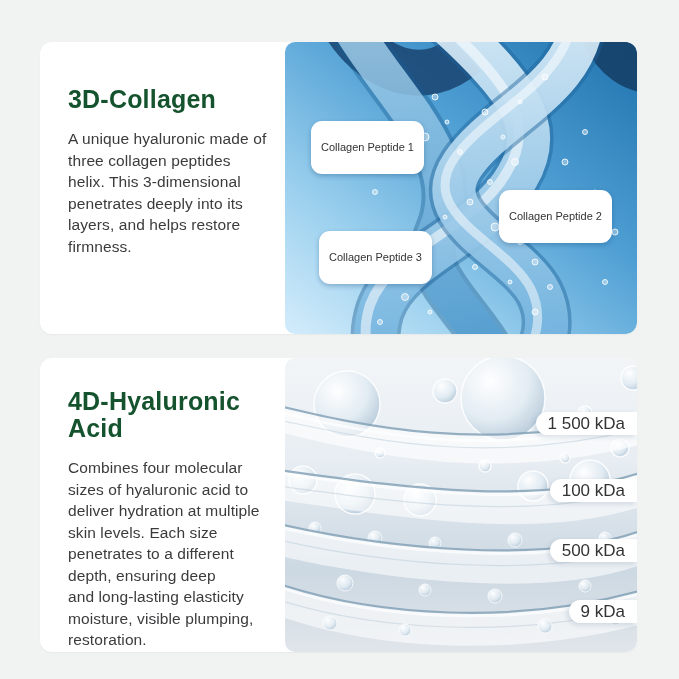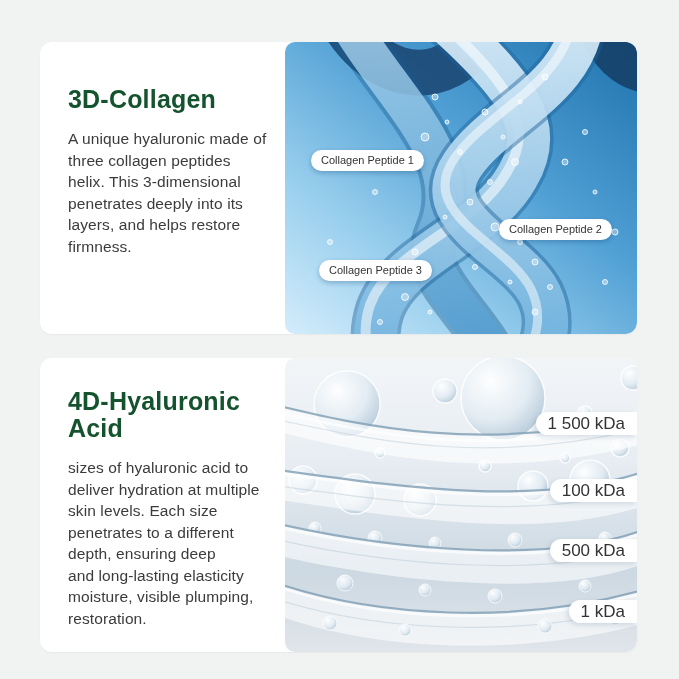--- a/index.html
+++ b/index.html
@@ -17,22 +17,22 @@
 
   .card-title{margin:0 0 15px 0;font-size:25px;line-height:27px;font-weight:bold;
     color:#14532d;letter-spacing:0.2px;}
   .card-body{font-size:15.5px;line-height:21.5px;color:#3b3b3d;letter-spacing:0.1px;}
 
   .art{position:absolute;top:0;right:0;bottom:0;width:352px;border-radius:10px;
     overflow:hidden;}
   .art svg{display:block;}
 
   .tag{position:absolute;background:#ffffff;color:#333333;font-size:11px;
-    line-height:13px;padding:4px 10px;border-radius:11px;white-space:nowrap;
-    box-shadow:0 2px 5px rgba(10,60,110,0.30);margin-top:29px;}
+    line-height:13px;padding:20px 10px;border-radius:11px;white-space:nowrap;
+    box-shadow:0 2px 5px rgba(10,60,110,0.30);}
   .tag-1{left:26px;top:79px;}
   .tag-2{left:214px;top:148px;}
   .tag-3{left:34px;top:189px;}
 
   .kda{position:absolute;right:0;background:#ffffff;color:#333333;font-size:17px;
     line-height:14px;padding:4.5px 12px 4.5px 12px;border-radius:12px 0 0 12px;
     white-space:nowrap;box-shadow:-2px 2px 5px rgba(80,110,140,0.20);}
   .kda-1{top:54px;}
   .kda-2{top:121px;}
   .kda-3{top:181px;}
@@ -129,20 +129,21 @@
       <span class="tag tag-1">Collagen Peptide 1</span>
       <span class="tag tag-2">Collagen Peptide 2</span>
       <span class="tag tag-3">Collagen Peptide 3</span>
     </div>
   </section>
 
   <section class="card card-b">
     <div class="text-col">
       <h2 class="card-title">4D-Hyaluronic Acid</h2>
       <div class="card-body">
+          <div>Combines four molecular</div>
           <div>sizes of hyaluronic acid to</div>
           <div>deliver hydration at multiple</div>
           <div>skin levels. Each size</div>
           <div>penetrates to a different</div>
           <div>depth, ensuring deep</div>
           <div>and long-lasting elasticity</div>
           <div>moisture, visible plumping,</div>
           <div>restoration.</div>
         </div>
     </div>
@@ -224,17 +225,17 @@
           <circle cx="45" cy="265" r="7"></circle>
             <circle cx="120" cy="272" r="6"></circle>
           <circle cx="260" cy="268" r="7"></circle>
             <circle cx="330" cy="262" r="5"></circle>
         </g>
       </svg>
 
       <span class="kda kda-1">1 500 kDa</span>
       <span class="kda kda-2">100 kDa</span>
       <span class="kda kda-3">500 kDa</span>
-      <span class="kda kda-4">1 kDa</span>
+      <span class="kda kda-4">9 kDa</span>
     </div>
   </section>
 
 </div>
 
 </body></html>

